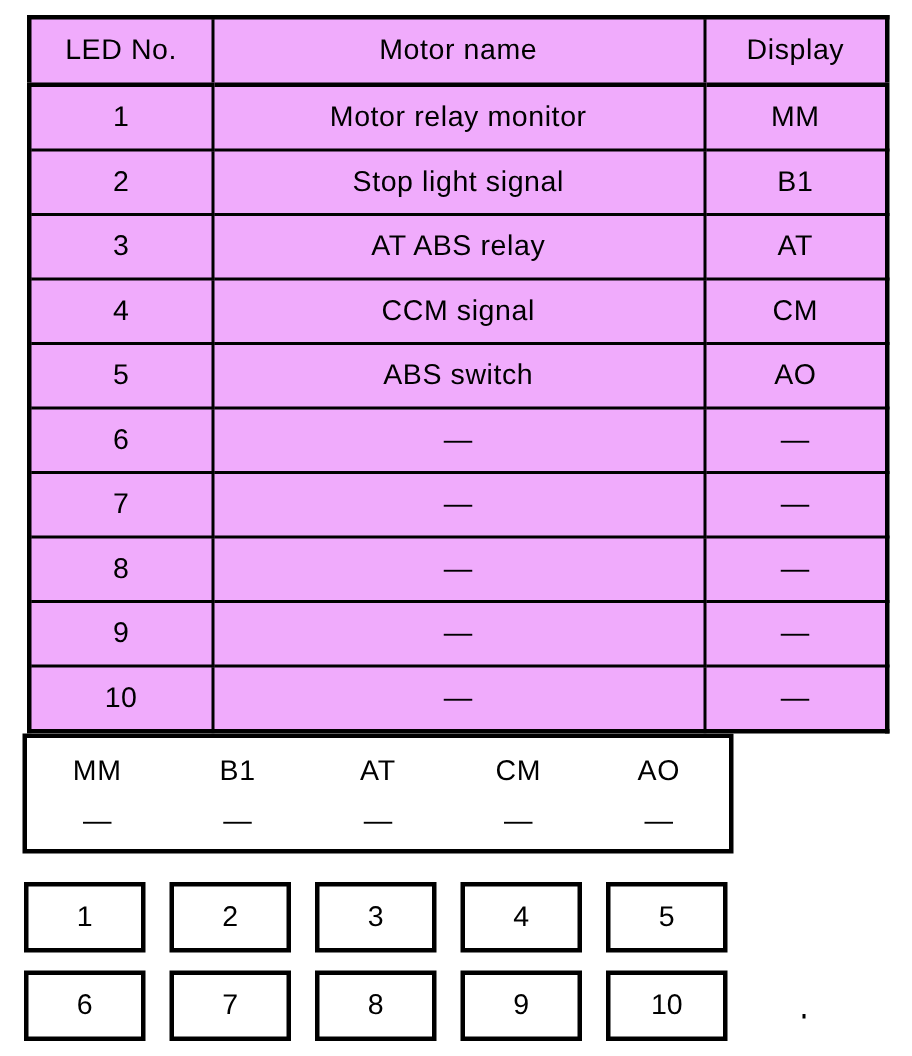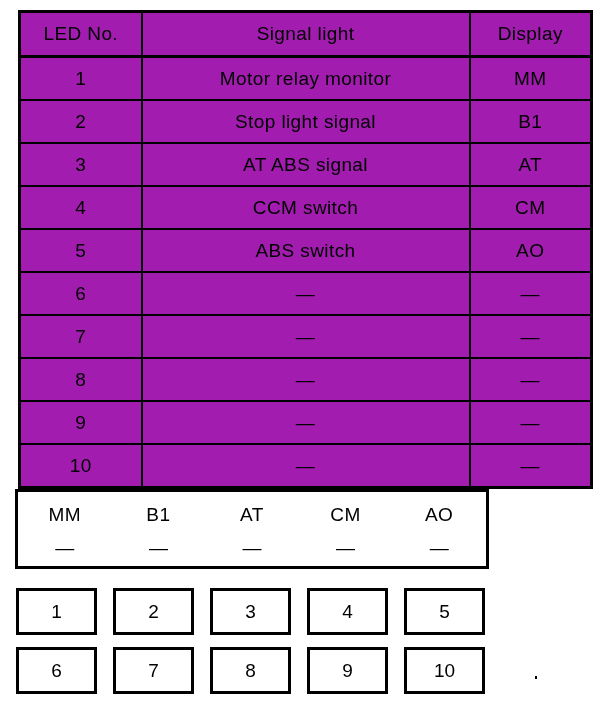--- a/index.html
+++ b/index.html
@@ -38,21 +38,21 @@
   table.led-table th,
   table.led-table td {
     border: 2px solid #000;
     text-align: center;
     vertical-align: middle;
     font-weight: normal;
     font-size: 19px;
     letter-spacing: 0.4px;
     padding: 0;
     height: 41px;
-    background: #a21caf;
+    background: #f0abfc;
   }
   table.led-table thead th {
     font-size: 19px;
     height: 42px;
     border-bottom: 3px solid #000;
   }
   table.led-table td.num { font-size: 19px; }
   table.led-table td.sig { font-size: 19px; }
   table.led-table td.disp { font-size: 19px; }
 
@@ -132,43 +132,43 @@
 <div id="led-table-wrap">
   <table class="led-table">
     <colgroup>
       <col class="c-no">
         <col class="c-signal">
         <col class="c-display">
     </colgroup>
     <thead>
       <tr>
         <th>LED No.</th>
-        <th>Signal light</th>
+        <th>Motor name</th>
         <th>Display</th>
       </tr>
     </thead>
     <tbody>
       <tr>
         <td class="num">1</td>
         <td class="sig">Motor relay monitor</td>
         <td class="disp">MM</td>
       </tr>
       <tr>
         <td class="num">2</td>
         <td class="sig">Stop light signal</td>
         <td class="disp">B1</td>
       </tr>
       <tr>
         <td class="num">3</td>
-        <td class="sig">AT ABS signal</td>
+        <td class="sig">AT ABS relay</td>
         <td class="disp">AT</td>
       </tr>
       <tr>
         <td class="num">4</td>
-        <td class="sig">CCM switch</td>
+        <td class="sig">CCM signal</td>
         <td class="disp">CM</td>
       </tr>
       <tr>
         <td class="num">5</td>
         <td class="sig">ABS switch</td>
         <td class="disp">AO</td>
       </tr>
       <tr>
         <td class="num">6</td>
         <td class="sig">—</td>

